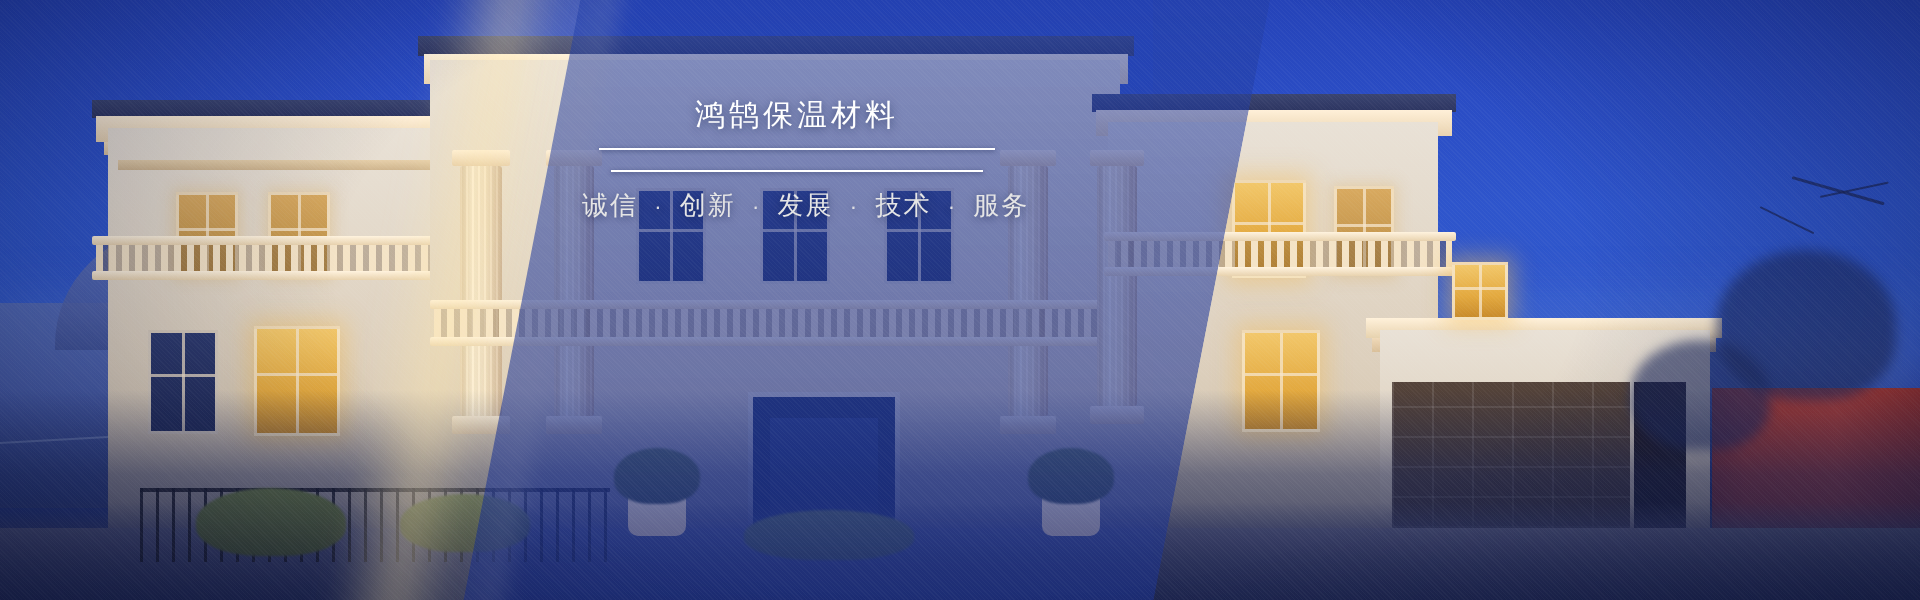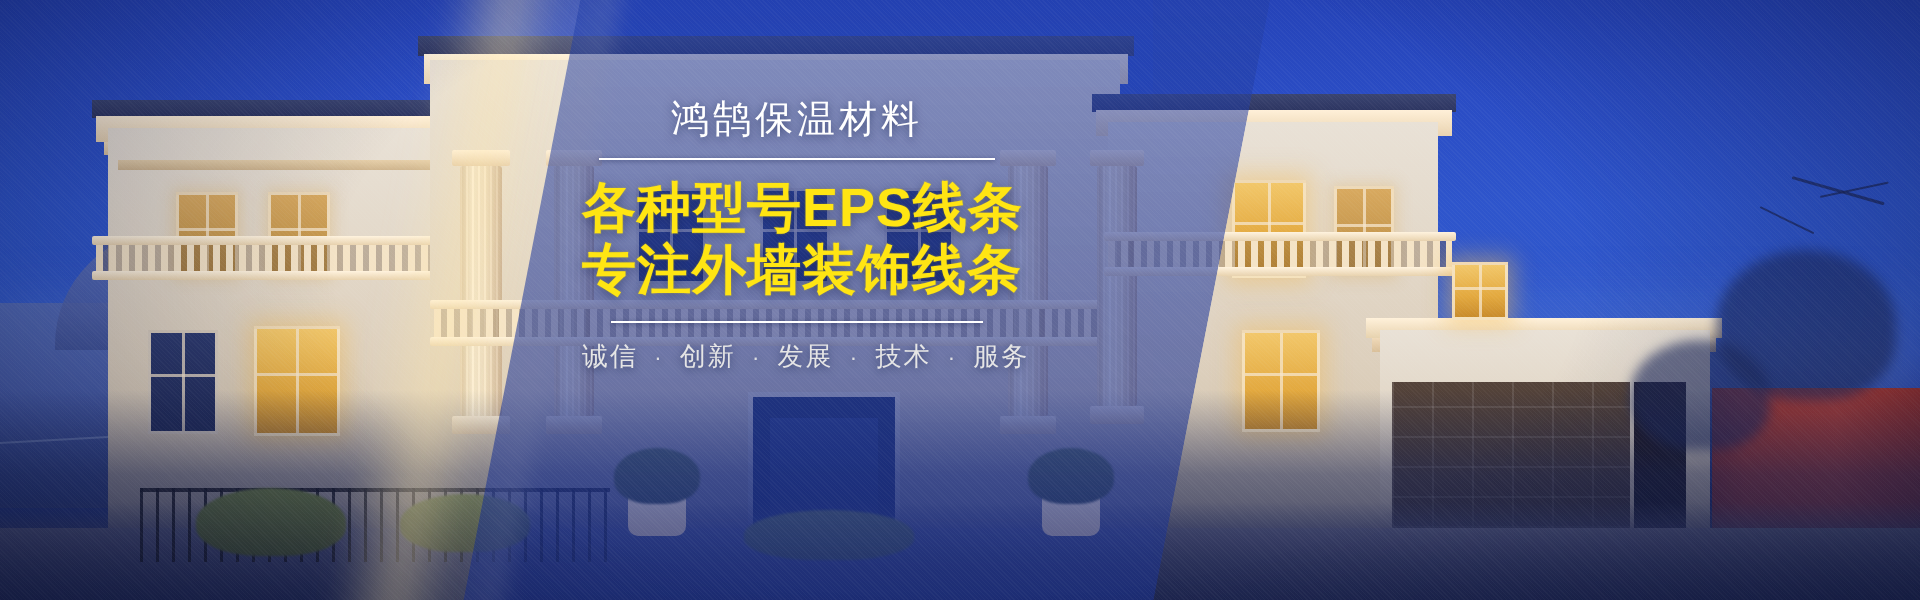--- a/index.html
+++ b/index.html
@@ -268,21 +268,21 @@
     background:radial-gradient(ellipse 1200px 620px at 50% 46%,
        rgba(0,0,0,0) 52%, rgba(8,14,44,.42) 100%);
   }
 
   
   .textblock {
     position:absolute; left:582px; top:96px; width:430px;
     z-index:40; text-align:center;
   }
   .brand {
-    font-size:38px; line-height:1.25; font-weight:400;
+    font-size:30px; line-height:1.25; font-weight:400;
     color:#ffffff; letter-spacing:4px;
     text-shadow:0 2px 10px rgba(10,20,60,.55);
   }
   .rule {
     height:2px; background:#ffffff; margin:14px auto 0 auto;
     box-shadow:0 1px 4px rgba(10,20,60,.5);
   }
   .rule.top { width:396px; }
   .rule.bot { width:372px; margin-top:20px; }
   .headline {
@@ -414,24 +414,20 @@
   <div class="panel"></div>
   <div class="texture"></div>
   <div class="vignette"></div>
 
   <div class="textblock">
 
     <div class="brand">鸿鹄保温材料</div>
 
     <div class="rule top"></div>
 
-    <div class="headline">
-      <span class="ln">各种型号EPS线条</span>
-      <span class="ln">专注外墙装饰线条</span>
-    </div>
 
     <div class="rule bot"></div>
 
     <div class="tagline">
       <span>诚信</span>
       <span class="sep">·</span>
       <span>创新</span>
       <span class="sep">·</span>
       <span>发展</span>
       <span class="sep">·</span>

